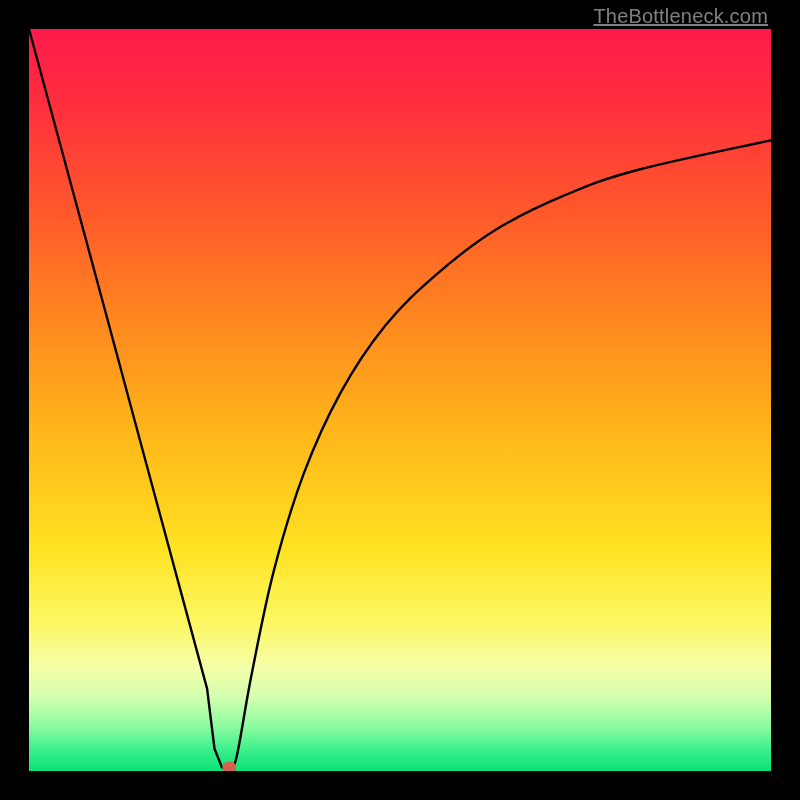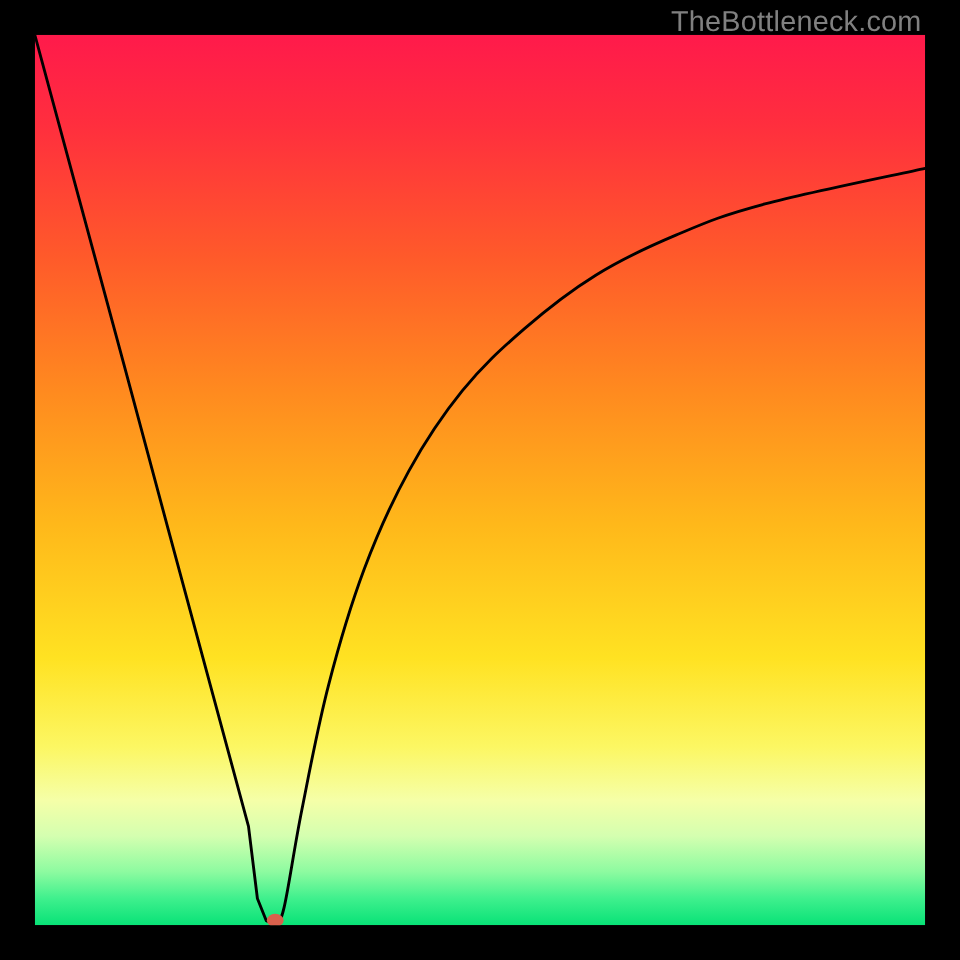--- a/index.html
+++ b/index.html
@@ -16,23 +16,24 @@
     left: 29px;
     top: 29px;
     width: 742px;
     height: 742px;
   }
   .attribution {
     position: absolute;
     top: 5px;
     right: 32px;
     color: #808080;
-    font-size: 24px;
+    font-size: 20px;
     font-weight: 500;
     letter-spacing: 0.2px;
+    text-decoration: underline;
   }
   svg {
     display: block;
   }
 </style>
 </head>
 <body>
 
 <div class="attribution">TheBottleneck.com</div>
 

